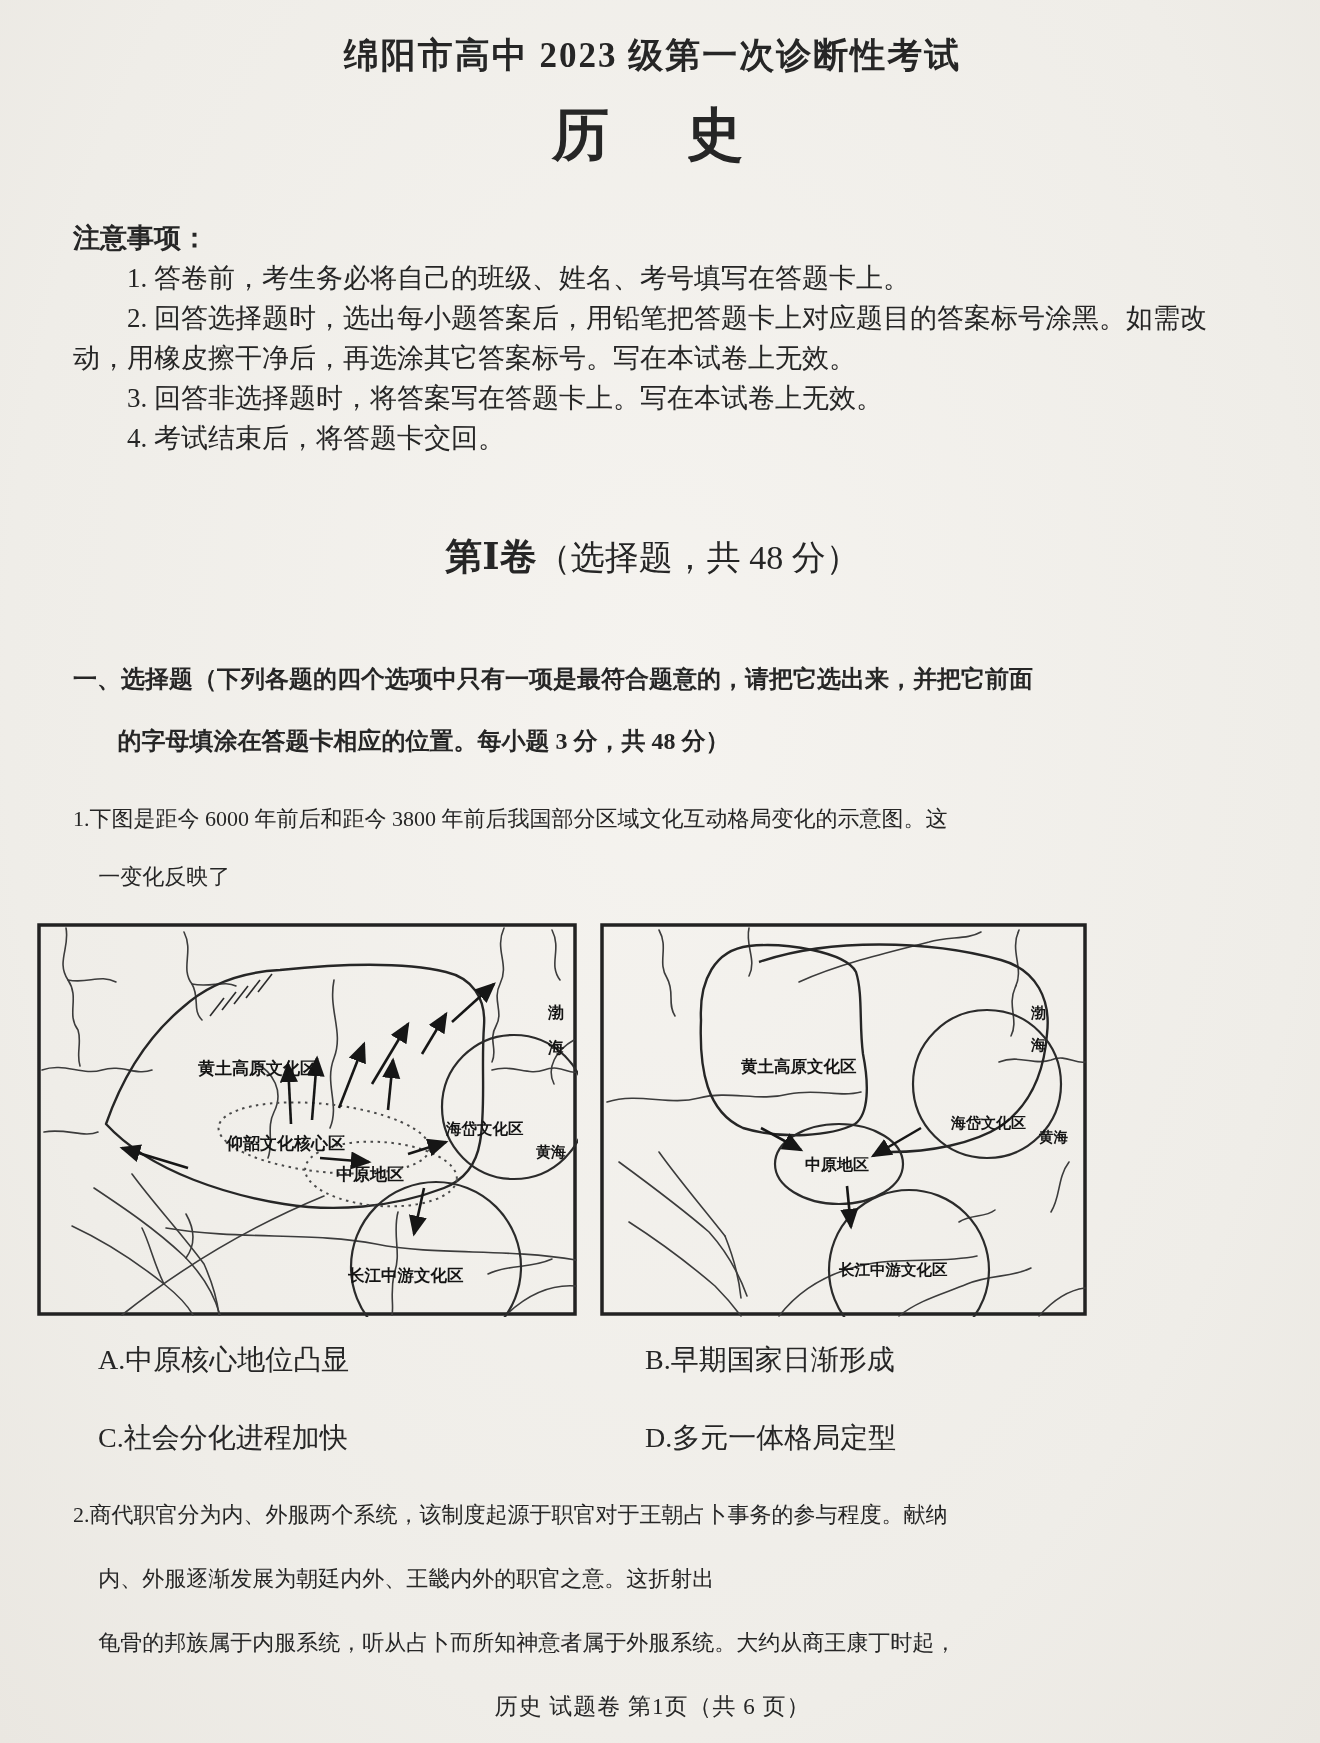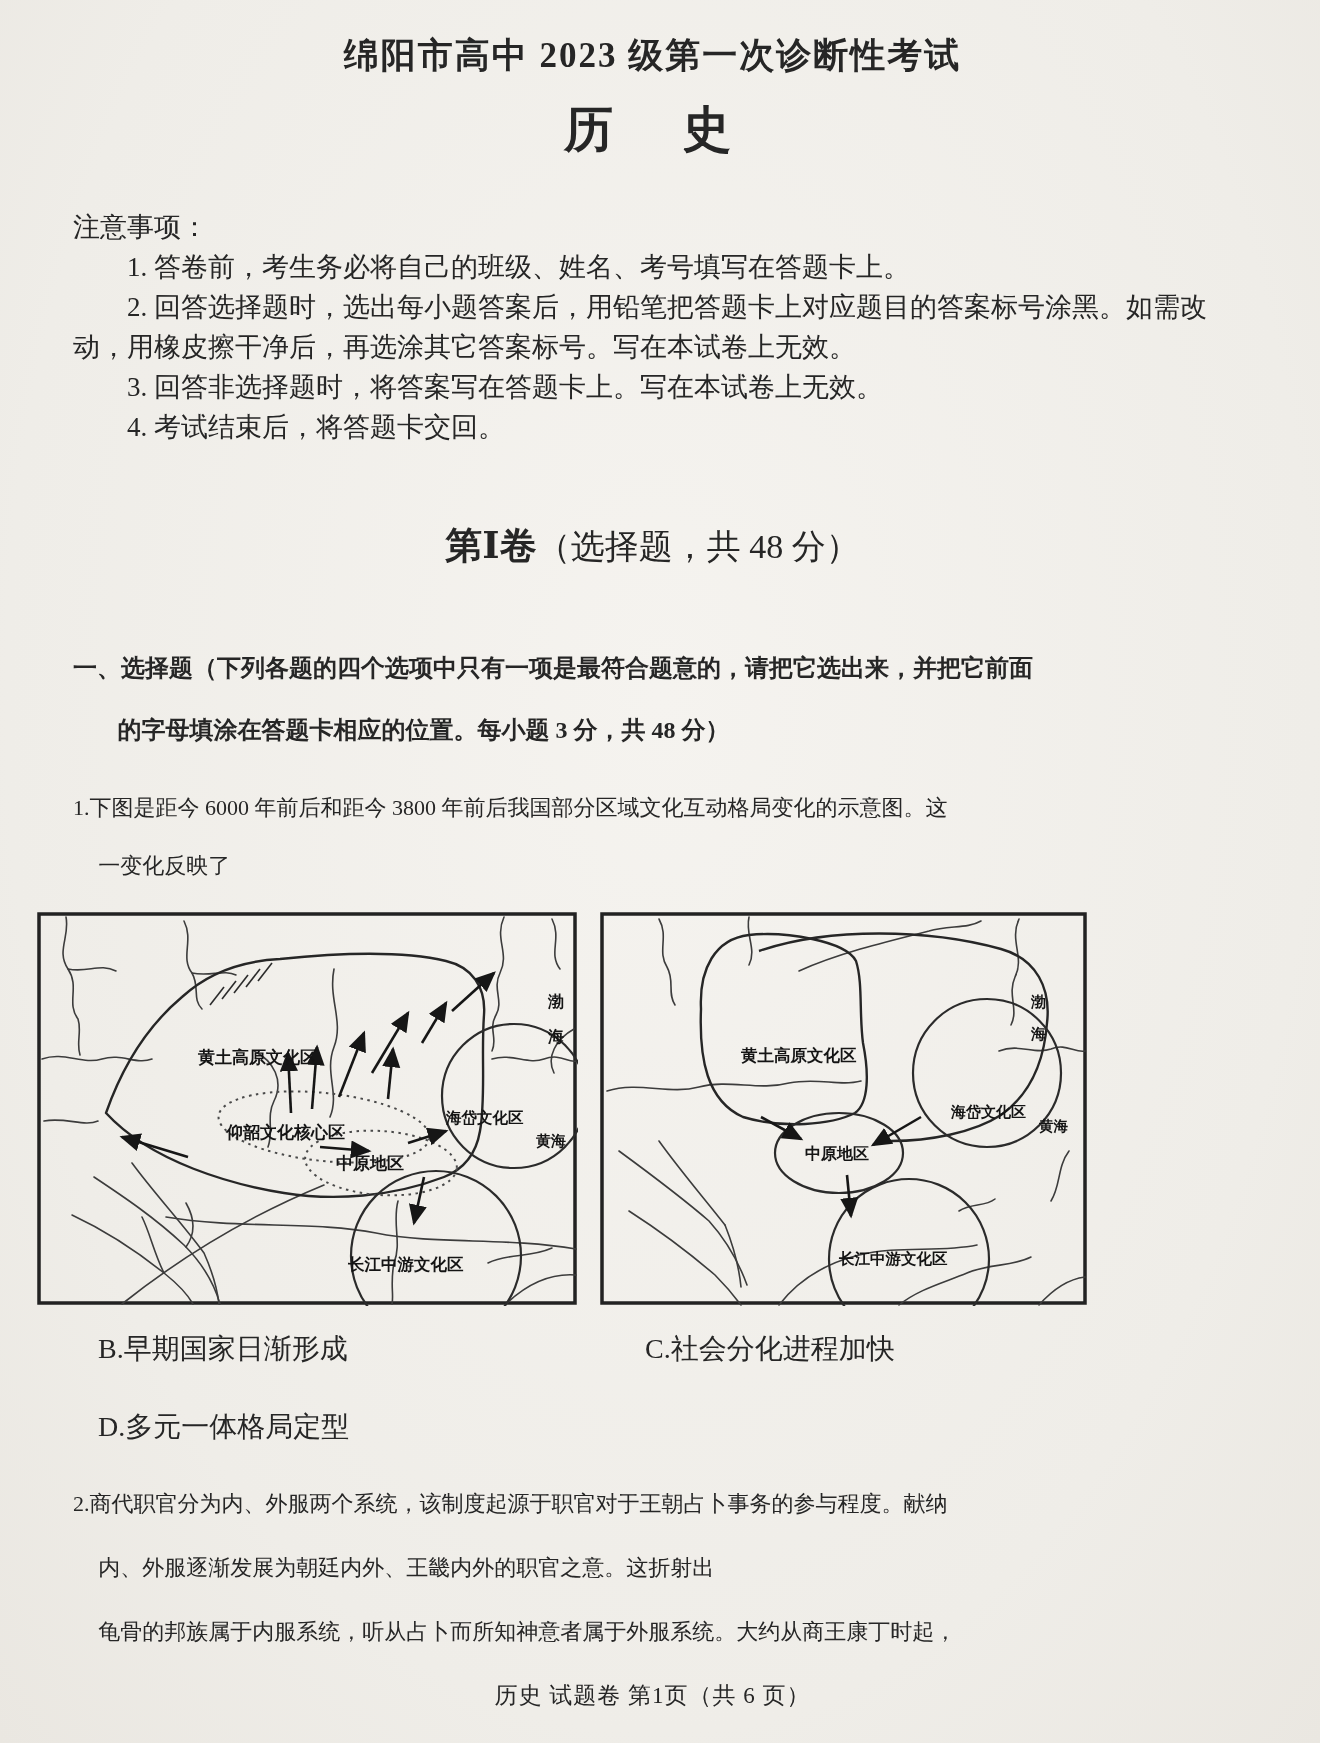--- a/index.html
+++ b/index.html
@@ -15,25 +15,25 @@
     overflow:hidden;
     box-sizing:border-box;
     padding:26px 88px 0 73px;
   }
   .hei{font-family:"Liberation Sans","DejaVu Sans",sans-serif;}
   .exam-title{
     text-align:center;font-size:35px;font-weight:700;letter-spacing:2px;
     margin-top:6px;
   }
   .subject-title{
-    text-align:center;font-size:49px;font-weight:700;letter-spacing:10px;
+    text-align:center;font-size:57px;font-weight:700;letter-spacing:10px;
     margin-top:18px;
   }
   .notice{margin-top:44px;font-size:27px;line-height:40px;}
-  .notice-heading{font-weight:400;font-size:27px;}
+  .notice-heading{font-weight:700;font-size:27px;}
   .notice-item{text-indent:2em;}
   .part-heading{
     text-align:center;margin-top:74px;font-size:34px;
   }
   .part-heading .main{font-weight:700;font-size:37px;}
   .part-heading .paren{font-weight:400;}
   .sec-intro{margin-top:66px;font-size:24px;font-weight:700;line-height:62px;font-family:Liberation Serif, serif;}
   .q-stem{font-size:22px;line-height:58px;}
   .q1{margin-top:18px;}
   .ind-1{padding-left:1.15em;}
@@ -211,20 +211,21 @@
       <text class="map-label" x="352" y="206" font-size="15">海岱文化区</text>
       <text class="map-label" x="206" y="248" font-size="16">中原地区</text>
       <text class="map-label" x="240" y="353" font-size="15.5">长江中游文化区</text>
       <text class="map-label" x="432" y="96" font-size="15">渤</text>
       <text class="map-label" x="432" y="128" font-size="15">海</text>
       <text class="map-label" x="440" y="220" font-size="14.5">黄海</text>
     </svg>
   </div>
 
   <div class="options">
+    <div>A.中原核心地位凸显</div>
     <div>B.早期国家日渐形成</div>
     <div>C.社会分化进程加快</div>
     <div>D.多元一体格局定型</div>
   </div>
 
   <div class="q2">
     <div class="q-stem">2.商代职官分为内、外服两个系统，该制度起源于职官对于王朝占卜事务的参与程度。献纳</div>
     <div class="q-stem ind-1">内、外服逐渐发展为朝廷内外、王畿内外的职官之意。这折射出</div>
     <div class="q-stem ind-1">龟骨的邦族属于内服系统，听从占卜而所知神意者属于外服系统。大约从商王康丁时起，</div>
   </div>

